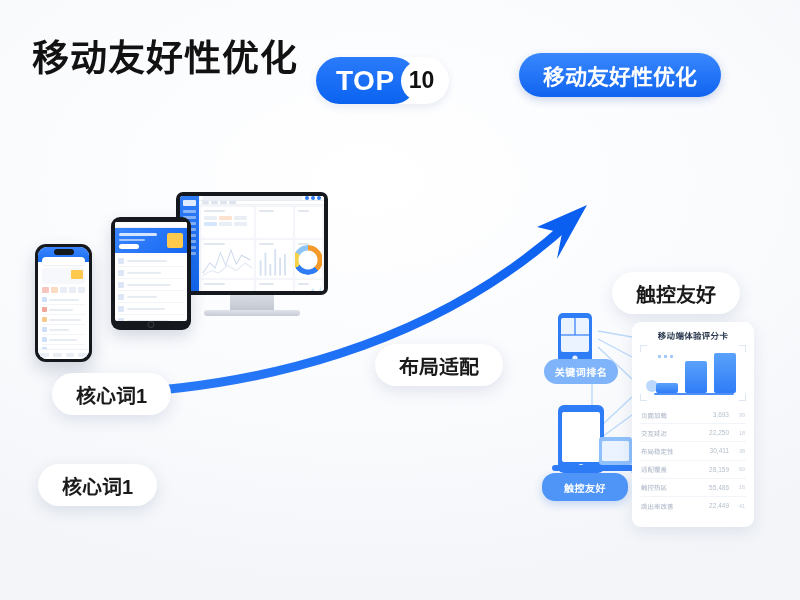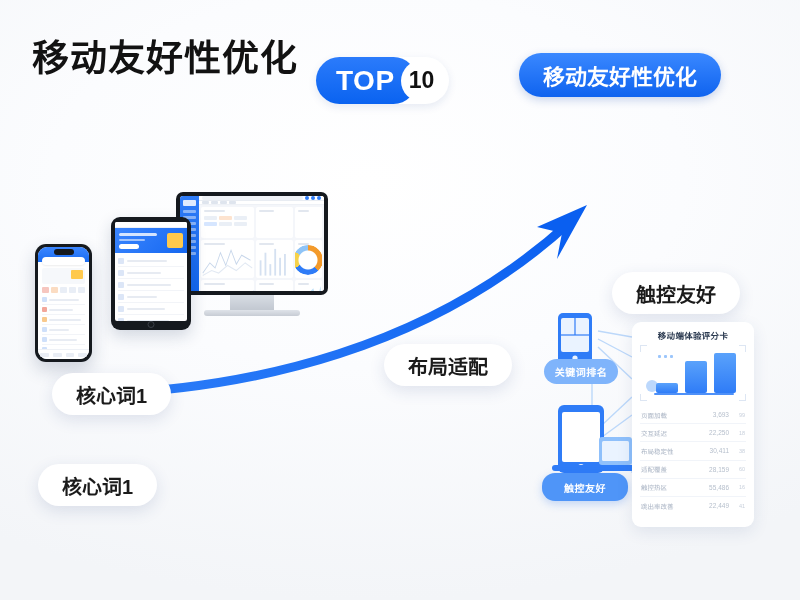--- a/index.html
+++ b/index.html
@@ -142,21 +142,21 @@
   .kw {
     position: absolute; height: 42px; padding: 0 24px;
     background: #ffffff; border-radius: 21px;
     display: flex; align-items: center; justify-content: center;
     font-size: 20px; font-weight: 700; color: #1b1b1b; white-space: nowrap;
     box-shadow: 0 5px 16px rgba(35,65,120,.13);
   }
   #kw1 { left: 52px;  top: 373px; }
   #kw2 { left: 196px; top: 418px; }
   #kw3 { left: 38px;  top: 464px; }
-  #kw4 { left: 384px; top: 344px; }
+  #kw4 { left: 375px; top: 344px; }
   #kw5 { left: 612px; top: 272px; }
 
   
   .illus { position: absolute; left: 536px; top: 305px; width: 232px; height: 215px; }
   .illus svg { position: absolute; left: 0; top: 0; }
 
   .scorecard {
     position: absolute; left: 96px; top: 17px; width: 122px; height: 205px;
     background: #ffffff; border-radius: 9px;
     box-shadow: 0 5px 16px rgba(40,70,130,.10);

